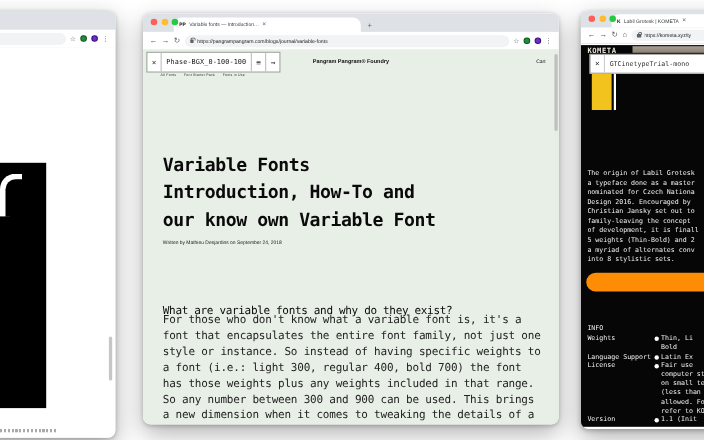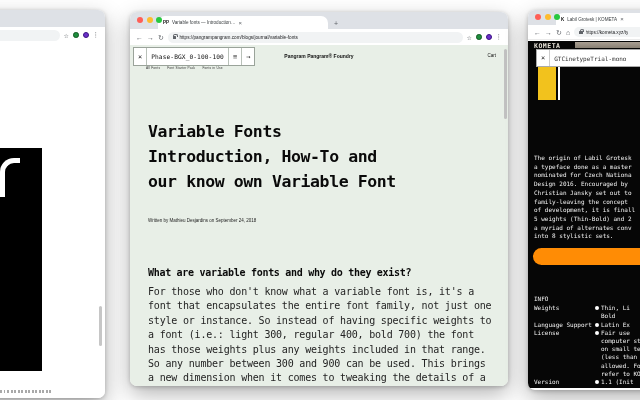--- a/index.html
+++ b/index.html
@@ -54,24 +54,24 @@
   #tester .cell:last-child{border-right:none;}
   #tester .x{font-size:7px;color:#222;}
   #tester .txt{font-size:6.2px;color:#111;letter-spacing:0.1px;}
   #tester .hamb{font-size:7px;color:#222;}
   #tester .arr{font-size:7px;color:#222;}
   #cw-navlinks{position:absolute;left:16px;top:21px;display:flex;gap:7px;font-family:"Liberation Sans",sans-serif;}
   #cw-navlinks span{font-size:3.2px;color:#333;letter-spacing:0.2px;}
   #cw-brand{position:absolute;left:0;right:0;top:8px;text-align:center;font-size:5px;font-weight:bold;color:#111;
             font-family:"Liberation Sans",sans-serif;}
   #cw-cart{position:absolute;right:12px;top:8px;font-size:4.5px;color:#111;font-family:"Liberation Sans",sans-serif;}
-  #cw-heading{position:absolute;left:18px;top:74px;font-size:16.5px;font-weight:bold;color:#0a0a0a;
+  #cw-heading{position:absolute;left:18px;top:92px;font-size:16.5px;font-weight:bold;color:#0a0a0a;
               line-height:25px;letter-spacing:-0.4px;white-space:nowrap;}
   #cw-byline{position:absolute;left:18px;top:173px;font-size:4.5px;color:#222;font-family:"Liberation Sans",sans-serif;}
-  #cw-subhead{position:absolute;left:18px;top:222px;font-size:10px;font-weight:bold;color:#0a0a0a;letter-spacing:-0.3px;}
+  #cw-subhead{position:absolute;left:18px;top:232px;font-size:10px;font-weight:normal;color:#0a0a0a;letter-spacing:-0.3px;}
   #cw-para{position:absolute;left:18px;top:240px;width:346px;font-size:10px;color:#232323;
            line-height:14.4px;letter-spacing:-0.2px;}
   
   #win-right{left:528px;top:10px;width:170px;height:380px;}
   #rw-page{position:absolute;left:0;right:0;top:31px;bottom:2px;background:#060606;
            font-family:"DejaVu Sans Mono",monospace;color:#fff;}
   #rw-brand{position:absolute;left:6px;top:1px;font-size:6.5px;font-weight:bold;color:#e9e4da;letter-spacing:0.5px;}
   #rw-stripA{position:absolute;left:47px;top:1px;right:0;height:6px;
              background:linear-gradient(180deg,#a99f93,#8a8174);}
   #rw-stripB{position:absolute;left:55px;top:21px;right:0;height:5px;

